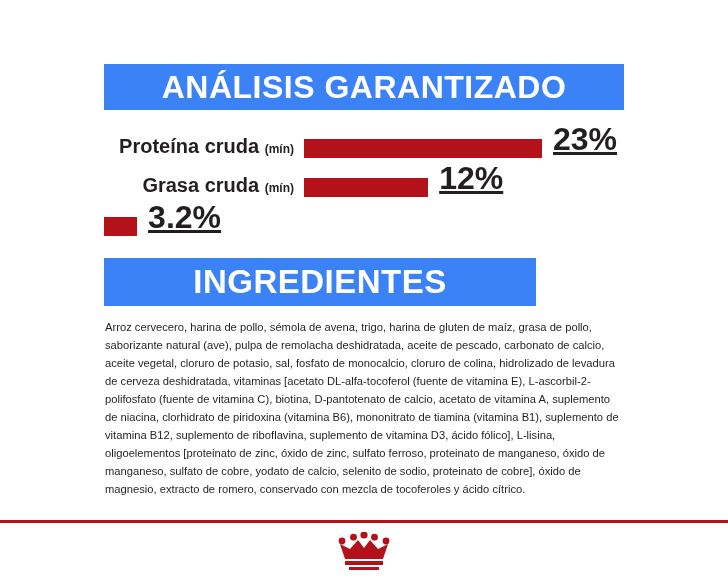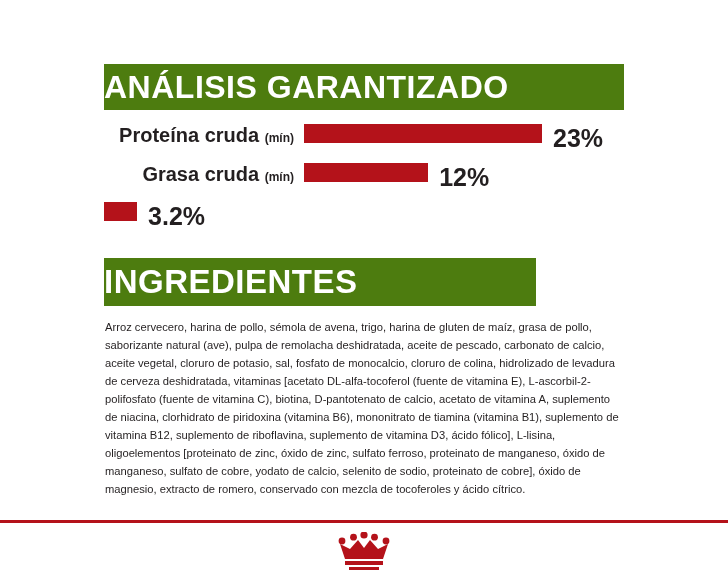--- a/index.html
+++ b/index.html
@@ -16,22 +16,23 @@
   }
   .page {
     position: relative;
     width: 728px;
     height: 580px;
     box-sizing: border-box;
   }
 
   
   .banner {
-    background: #4d7c0f;
+    background: #3b82f6;
     color: #ffffff;
+    text-align: center;
     font-weight: 700;
     letter-spacing: 0.5px;
   }
   .banner-analysis {
     position: absolute;
     left: 104px;
     top: 64px;
     width: 520px;
     height: 46px;
     line-height: 46px;
@@ -49,21 +50,21 @@
 
   
   .analysis {
     position: absolute;
     left: 104px;
     top: 124px;
     width: 520px;
   }
   .arow {
     display: flex;
-    align-items: flex-start;
+    align-items: flex-end;
     height: 34px;
     margin-bottom: 5px;
   }
   .arow-label {
     width: 190px;
     text-align: right;
     padding-right: 10px;
     white-space: nowrap;
     font-size: 20px;
     font-weight: 700;
@@ -74,24 +75,25 @@
     font-weight: 700;
     vertical-align: baseline;
     color: #231f20;
   }
   .arow-bar {
     height: 19px;
     background: #b4121a;
   }
   .arow-value {
     margin-left: 11px;
-    font-size: 25px;
+    font-size: 32px;
     font-weight: 700;
     color: #231f20;
     white-space: nowrap;
+    text-decoration: underline;
   }
 
   
   .ingredients-text {
     position: absolute;
     left: 105px;
     top: 318px;
     width: 520px;
     font-size: 11.2px;
     line-height: 18px;

